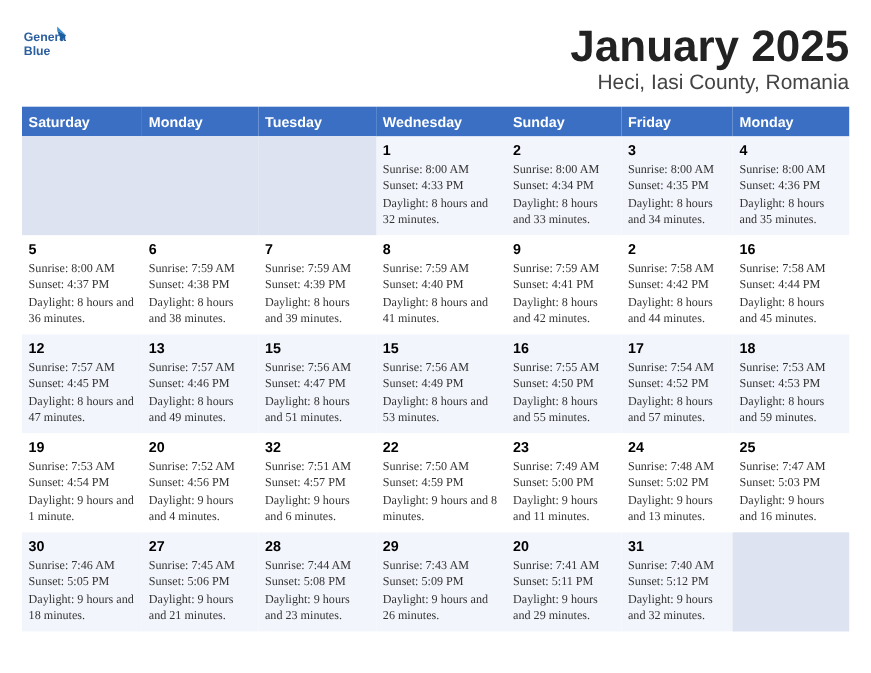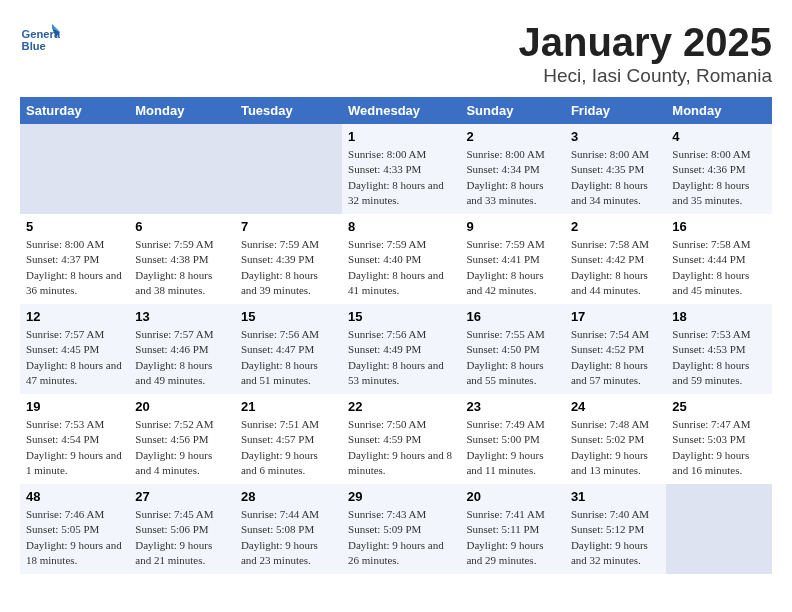--- a/index.html
+++ b/index.html
@@ -206,21 +206,21 @@
       <tr>
         <td>
           <div class="day-num">19</div>
           <div class="day-info">Sunrise: 7:53 AM<br>Sunset: 4:54 PM<br>Daylight: 9 hours and 1 minute.</div>
         </td>
         <td>
           <div class="day-num">20</div>
           <div class="day-info">Sunrise: 7:52 AM<br>Sunset: 4:56 PM<br>Daylight: 9 hours and 4 minutes.</div>
         </td>
         <td>
-          <div class="day-num">21</div>
+          <div class="day-num">32</div>
           <div class="day-info">Sunrise: 7:51 AM<br>Sunset: 4:57 PM<br>Daylight: 9 hours and 6 minutes.</div>
         </td>
         <td>
           <div class="day-num">22</div>
           <div class="day-info">Sunrise: 7:50 AM<br>Sunset: 4:59 PM<br>Daylight: 9 hours and 8 minutes.</div>
         </td>
         <td>
           <div class="day-num">23</div>
           <div class="day-info">Sunrise: 7:49 AM<br>Sunset: 5:00 PM<br>Daylight: 9 hours and 11 minutes.</div>
         </td>
@@ -228,21 +228,21 @@
           <div class="day-num">24</div>
           <div class="day-info">Sunrise: 7:48 AM<br>Sunset: 5:02 PM<br>Daylight: 9 hours and 13 minutes.</div>
         </td>
         <td>
           <div class="day-num">25</div>
           <div class="day-info">Sunrise: 7:47 AM<br>Sunset: 5:03 PM<br>Daylight: 9 hours and 16 minutes.</div>
         </td>
       </tr>
       <tr>
         <td>
-          <div class="day-num">48</div>
+          <div class="day-num">30</div>
           <div class="day-info">Sunrise: 7:46 AM<br>Sunset: 5:05 PM<br>Daylight: 9 hours and 18 minutes.</div>
         </td>
         <td>
           <div class="day-num">27</div>
           <div class="day-info">Sunrise: 7:45 AM<br>Sunset: 5:06 PM<br>Daylight: 9 hours and 21 minutes.</div>
         </td>
         <td>
           <div class="day-num">28</div>
           <div class="day-info">Sunrise: 7:44 AM<br>Sunset: 5:08 PM<br>Daylight: 9 hours and 23 minutes.</div>
         </td>

